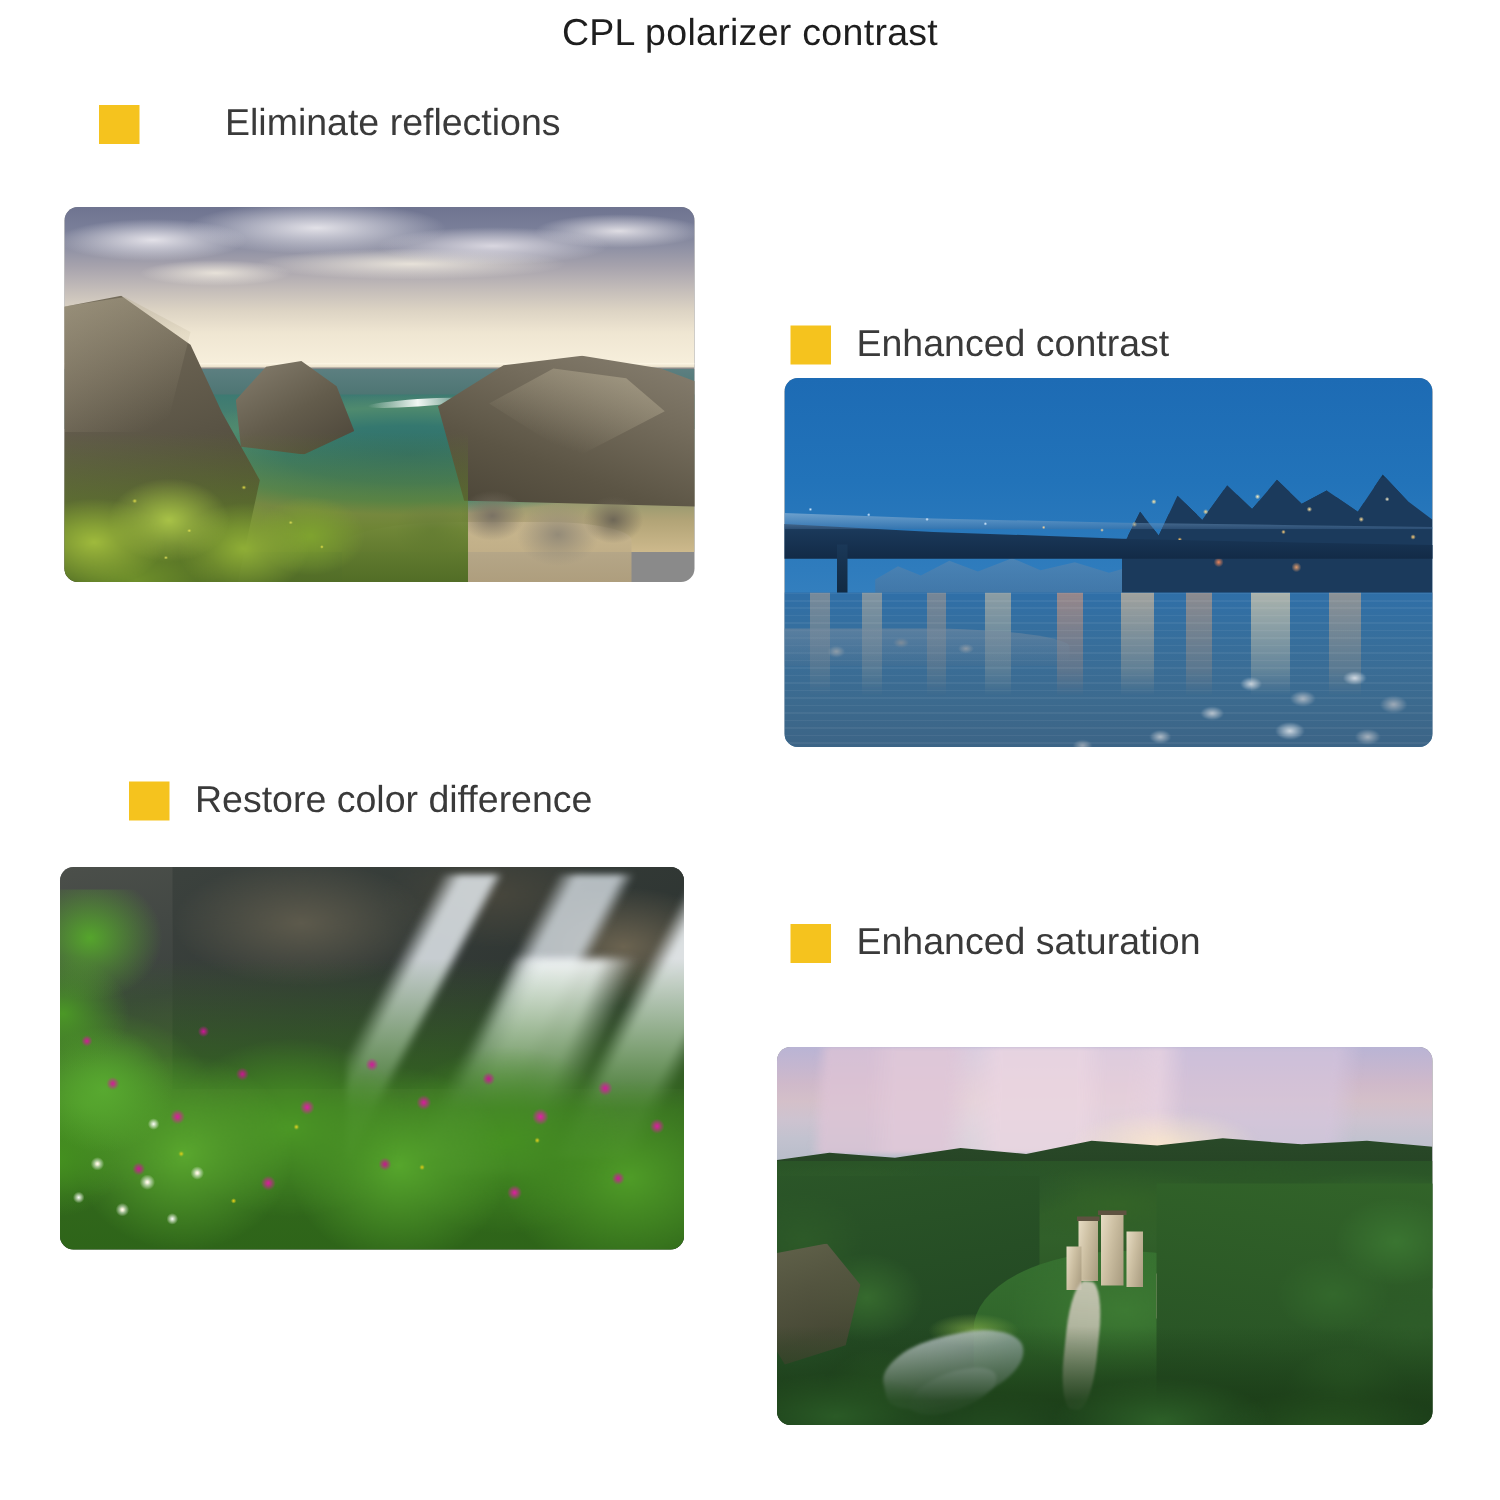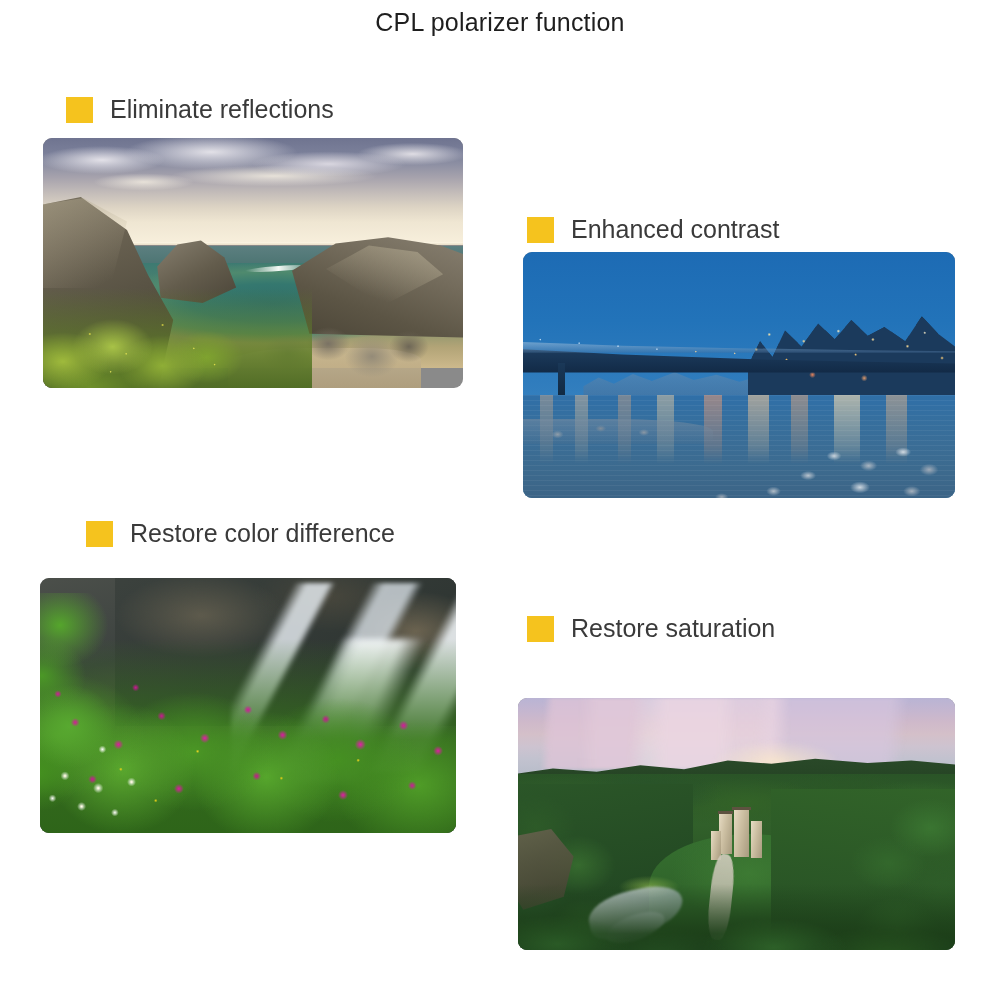--- a/index.html
+++ b/index.html
@@ -41,21 +41,21 @@
     background: #f5c31e;
     flex: 0 0 auto;
   }
   .label-text {
     margin-left: 17px;
     font-size: 25px;
     color: #3a3a3a;
     font-weight: 400;
     white-space: nowrap;
   }
-  .lbl-1 { left: 66px;  top: 95px;  }
+  .lbl-1 { left: 66px;  top: 68px; gap: 40px;  }
   .lbl-2 { left: 527px; top: 199px; margin-top: 16px; }
   .lbl-3 { left: 66px;  top: 519px; padding-left: 20px; }
   .lbl-4 { left: 527px; top: 614px; }
 
   
   .photo {
     position: absolute;
     border-radius: 9px;
     overflow: hidden;
     background: #8a8a8a;
@@ -516,21 +516,21 @@
       radial-gradient(ellipse 22% 48% at 12% 70%, #2a5a26, transparent 70%),
       radial-gradient(ellipse 20% 46% at 34% 82%, #234c20, transparent 70%),
       radial-gradient(ellipse 22% 48% at 58% 74%, #2d6028, transparent 70%),
       radial-gradient(ellipse 24% 50% at 82% 84%, #27531f, transparent 70%),
       linear-gradient(180deg, rgba(32,70,28,0) 0%, rgba(28,62,24,.9) 58%, #18391a 100%);
   }
 </style>
 </head>
 <body>
 
-<div class="page-title">CPL polarizer function</div>
+<div class="page-title">CPL polarizer contrast</div>
 
 <div class="feature-label lbl-1">
   <span class="label-marker"></span>
   <span class="label-text">Eliminate reflections</span>
 </div>
 
 <div class="photo ph-1">
   <div class="scene">
     <div class="layer p1-sky"></div>
     <div class="layer p1-clouds"></div>
@@ -589,21 +589,21 @@
     <div class="layer p3-foliage"></div>
     <div class="layer p3-foliage-bush"></div>
     <div class="layer p3-magenta"></div>
     <div class="layer p3-daisies"></div>
     <div class="layer p3-yellow"></div>
   </div>
 </div>
 
 <div class="feature-label lbl-4">
   <span class="label-marker"></span>
-  <span class="label-text">Restore saturation</span>
+  <span class="label-text">Enhanced saturation</span>
 </div>
 
 <div class="photo ph-4">
   <div class="scene">
     <div class="layer p4-sky"></div>
     <div class="layer p4-sky-streaks"></div>
     <div class="layer p4-glow"></div>
     <div class="layer p4-ridge"></div>
     <div class="layer p4-forest-far"></div>
     <div class="layer p4-forest-left"></div>

